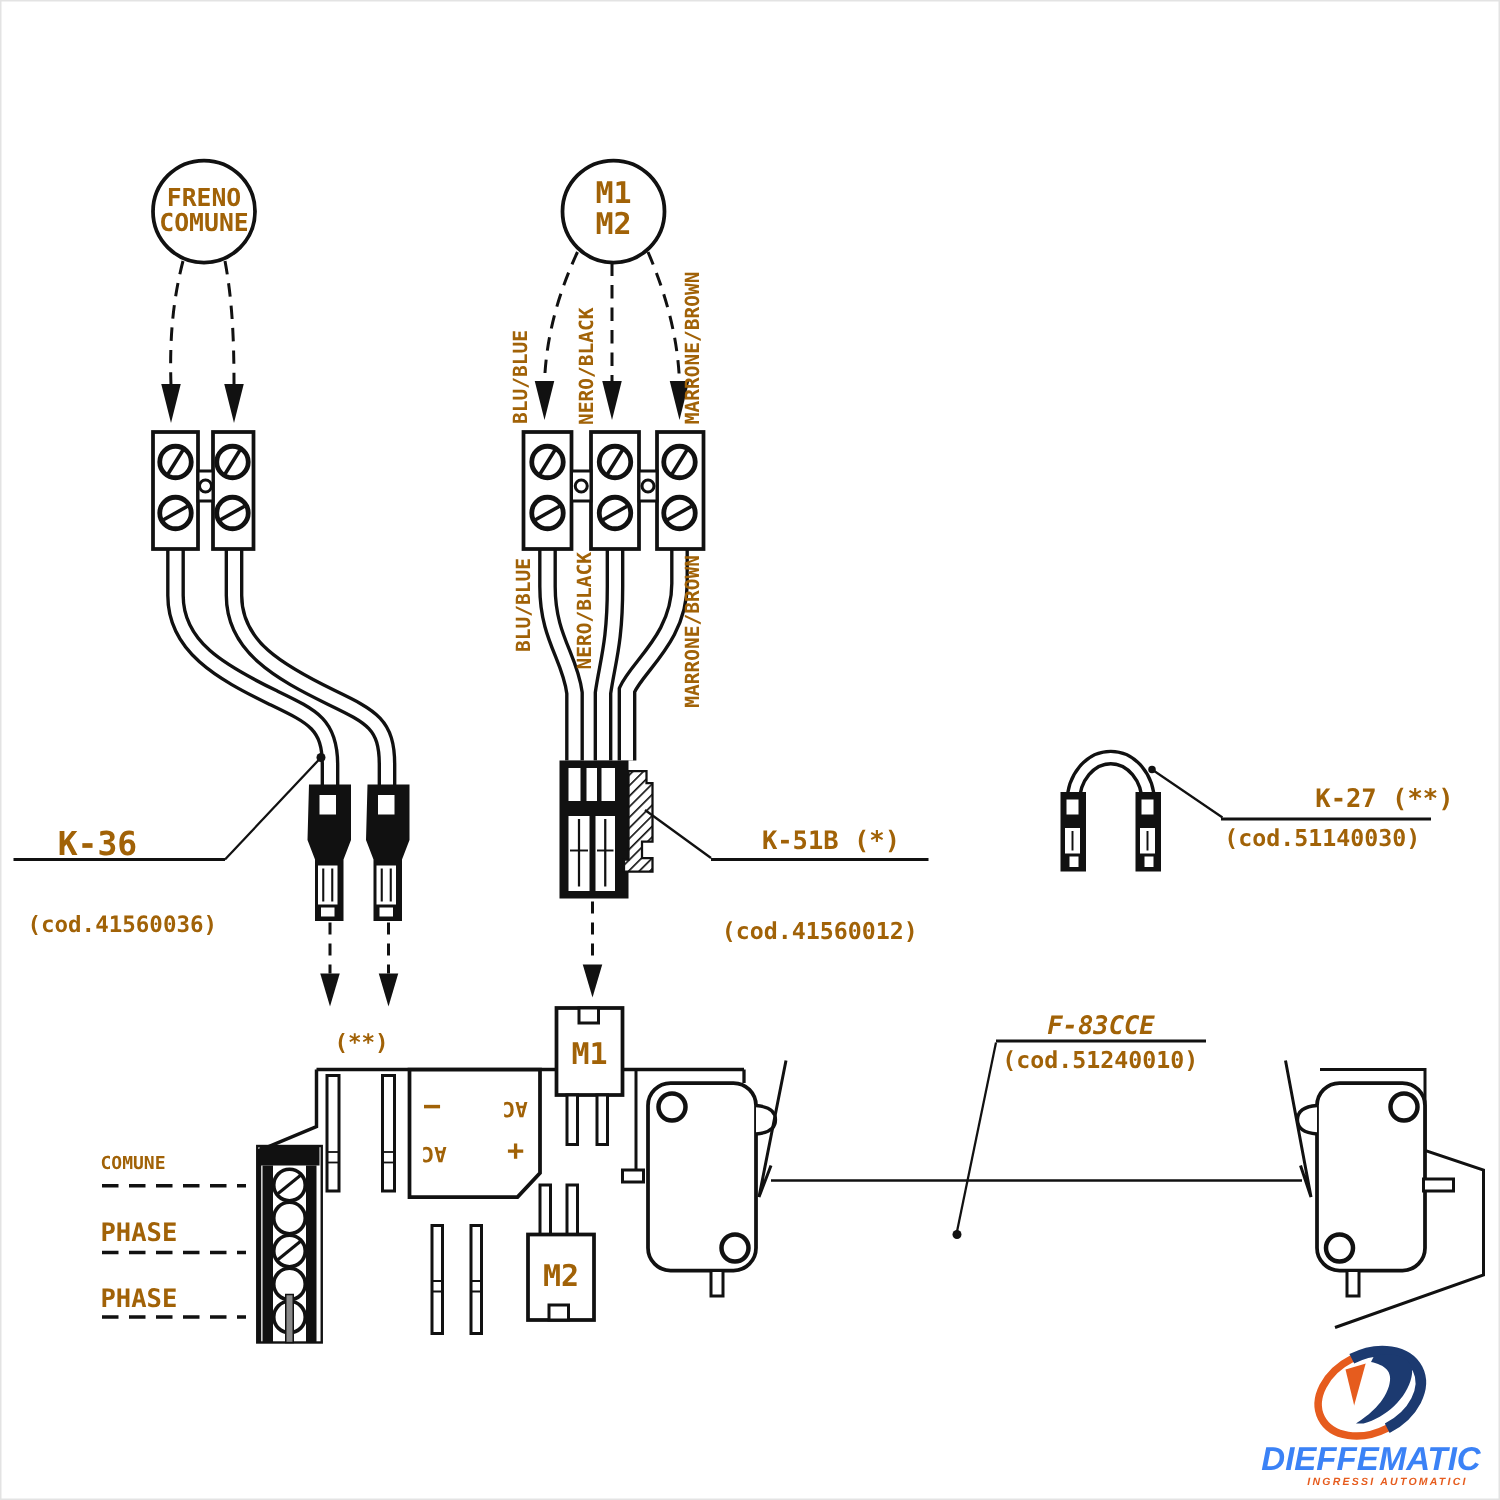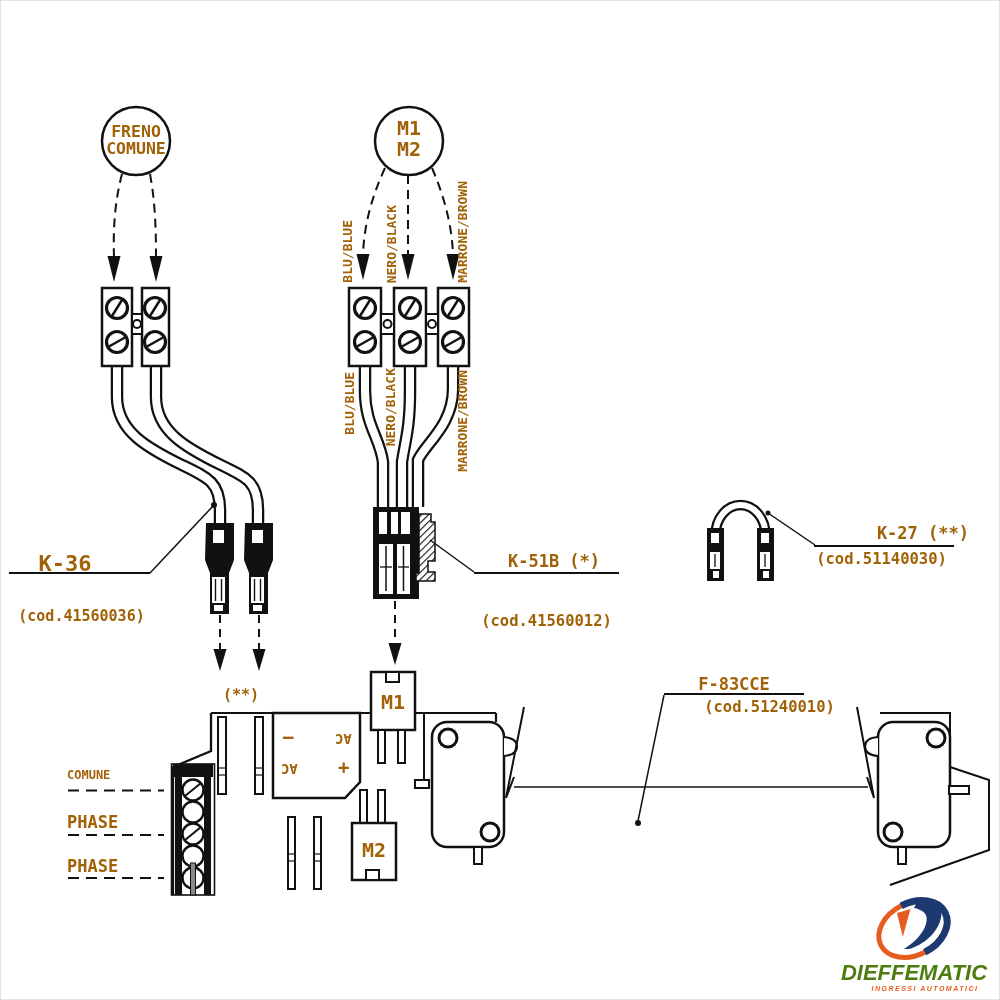--- a/index.html
+++ b/index.html
@@ -8,21 +8,21 @@
   #art{position:absolute;left:0;top:0;}
   .s{stroke:#111;fill:none;}
   .sw{stroke:#111;fill:#fff;}
   .f{fill:#111;stroke:none;}
   .w{fill:#fff;stroke:none;}
   .ws{stroke:#fff;fill:none;}
   .lbl{position:absolute;font-weight:bold;color:#a16207;white-space:pre;line-height:1.05;}
   .ctr{text-align:center;}
   .vert{writing-mode:vertical-rl;transform:rotate(180deg);line-height:1;}
   .r180{transform:rotate(180deg);display:inline-block;}
-  .logo-brand{font-family:"Liberation Sans","DejaVu Sans",sans-serif;font-style:italic;font-weight:bold;color:#4d7c0f;letter-spacing:0px;}
+  .logo-brand{font-family:"Liberation Sans","DejaVu Sans",sans-serif;font-style:italic;font-weight:bold;color:#3b82f6;letter-spacing:0px;}
   .logo-tag{font-family:"Liberation Sans","DejaVu Sans",sans-serif;font-style:italic;font-weight:bold;color:#e65c1e;letter-spacing:1.5px;}
 </style>
 </head>
 <body>
 
 <div id="canvas">
 
 <svg id="art" width="1000" height="1000" viewBox="0 0 1000 1000">
   <defs>
     <pattern id="hatch" width="5" height="5" patternUnits="userSpaceOnUse" patternTransform="rotate(45)">
@@ -285,22 +285,22 @@
 
 <div class="lbl ctr" style="left:4px;top:551px;width:120px;font-size:22px;">K-36</div>
 <div class="lbl ctr" style="left:8px;top:592px;width:145px;font-size:15px;margin-top:16px;">(cod.41560036)</div>
 
 <div class="lbl ctr" style="left:478px;top:552px;width:150px;font-size:17px;">K-51B (*)</div>
 <div class="lbl ctr" style="left:473px;top:576px;width:145px;font-size:15.5px;margin-top:36px;">(cod.41560012)</div>
 
 <div class="lbl ctr" style="left:818px;top:524px;width:150px;font-size:17px;text-align:right;">K-27 (**)</div>
 <div class="lbl ctr" style="left:808px;top:550px;width:145px;font-size:15.5px;">(cod.51140030)</div>
 
-<div class="lbl ctr" style="left:658px;top:675px;width:150px;font-size:17px;">F-83CCE</div>
-<div class="lbl ctr" style="left:660px;top:698px;width:145px;font-size:15.5px;padding-left:36px;">(cod.51240010)</div>
+<div class="lbl ctr" style="left:658px;top:675px;width:150px;font-size:17px;font-style:italic;">F-83CCE</div>
+<div class="lbl ctr" style="left:660px;top:698px;width:145px;font-size:15.5px;">(cod.51240010)</div>
 
 <div class="lbl" style="left:66px;top:768px;font-size:12px;">COMUNE</div>
 <div class="lbl" style="left:66px;top:813px;font-size:17px;">PHASE</div>
 <div class="lbl" style="left:66px;top:857px;font-size:17px;">PHASE</div>
 
 <div class="lbl ctr" style="left:216px;top:687px;width:48px;font-size:15px;">(**)</div>
 
 <div class="lbl" style="left:281px;top:726px;font-size:20px;">−</div>
 <div class="lbl" style="left:334px;top:730px;font-size:14px;"><span class="r180">AC</span></div>
 <div class="lbl" style="left:280px;top:760px;font-size:14px;"><span class="r180">AC</span></div>

